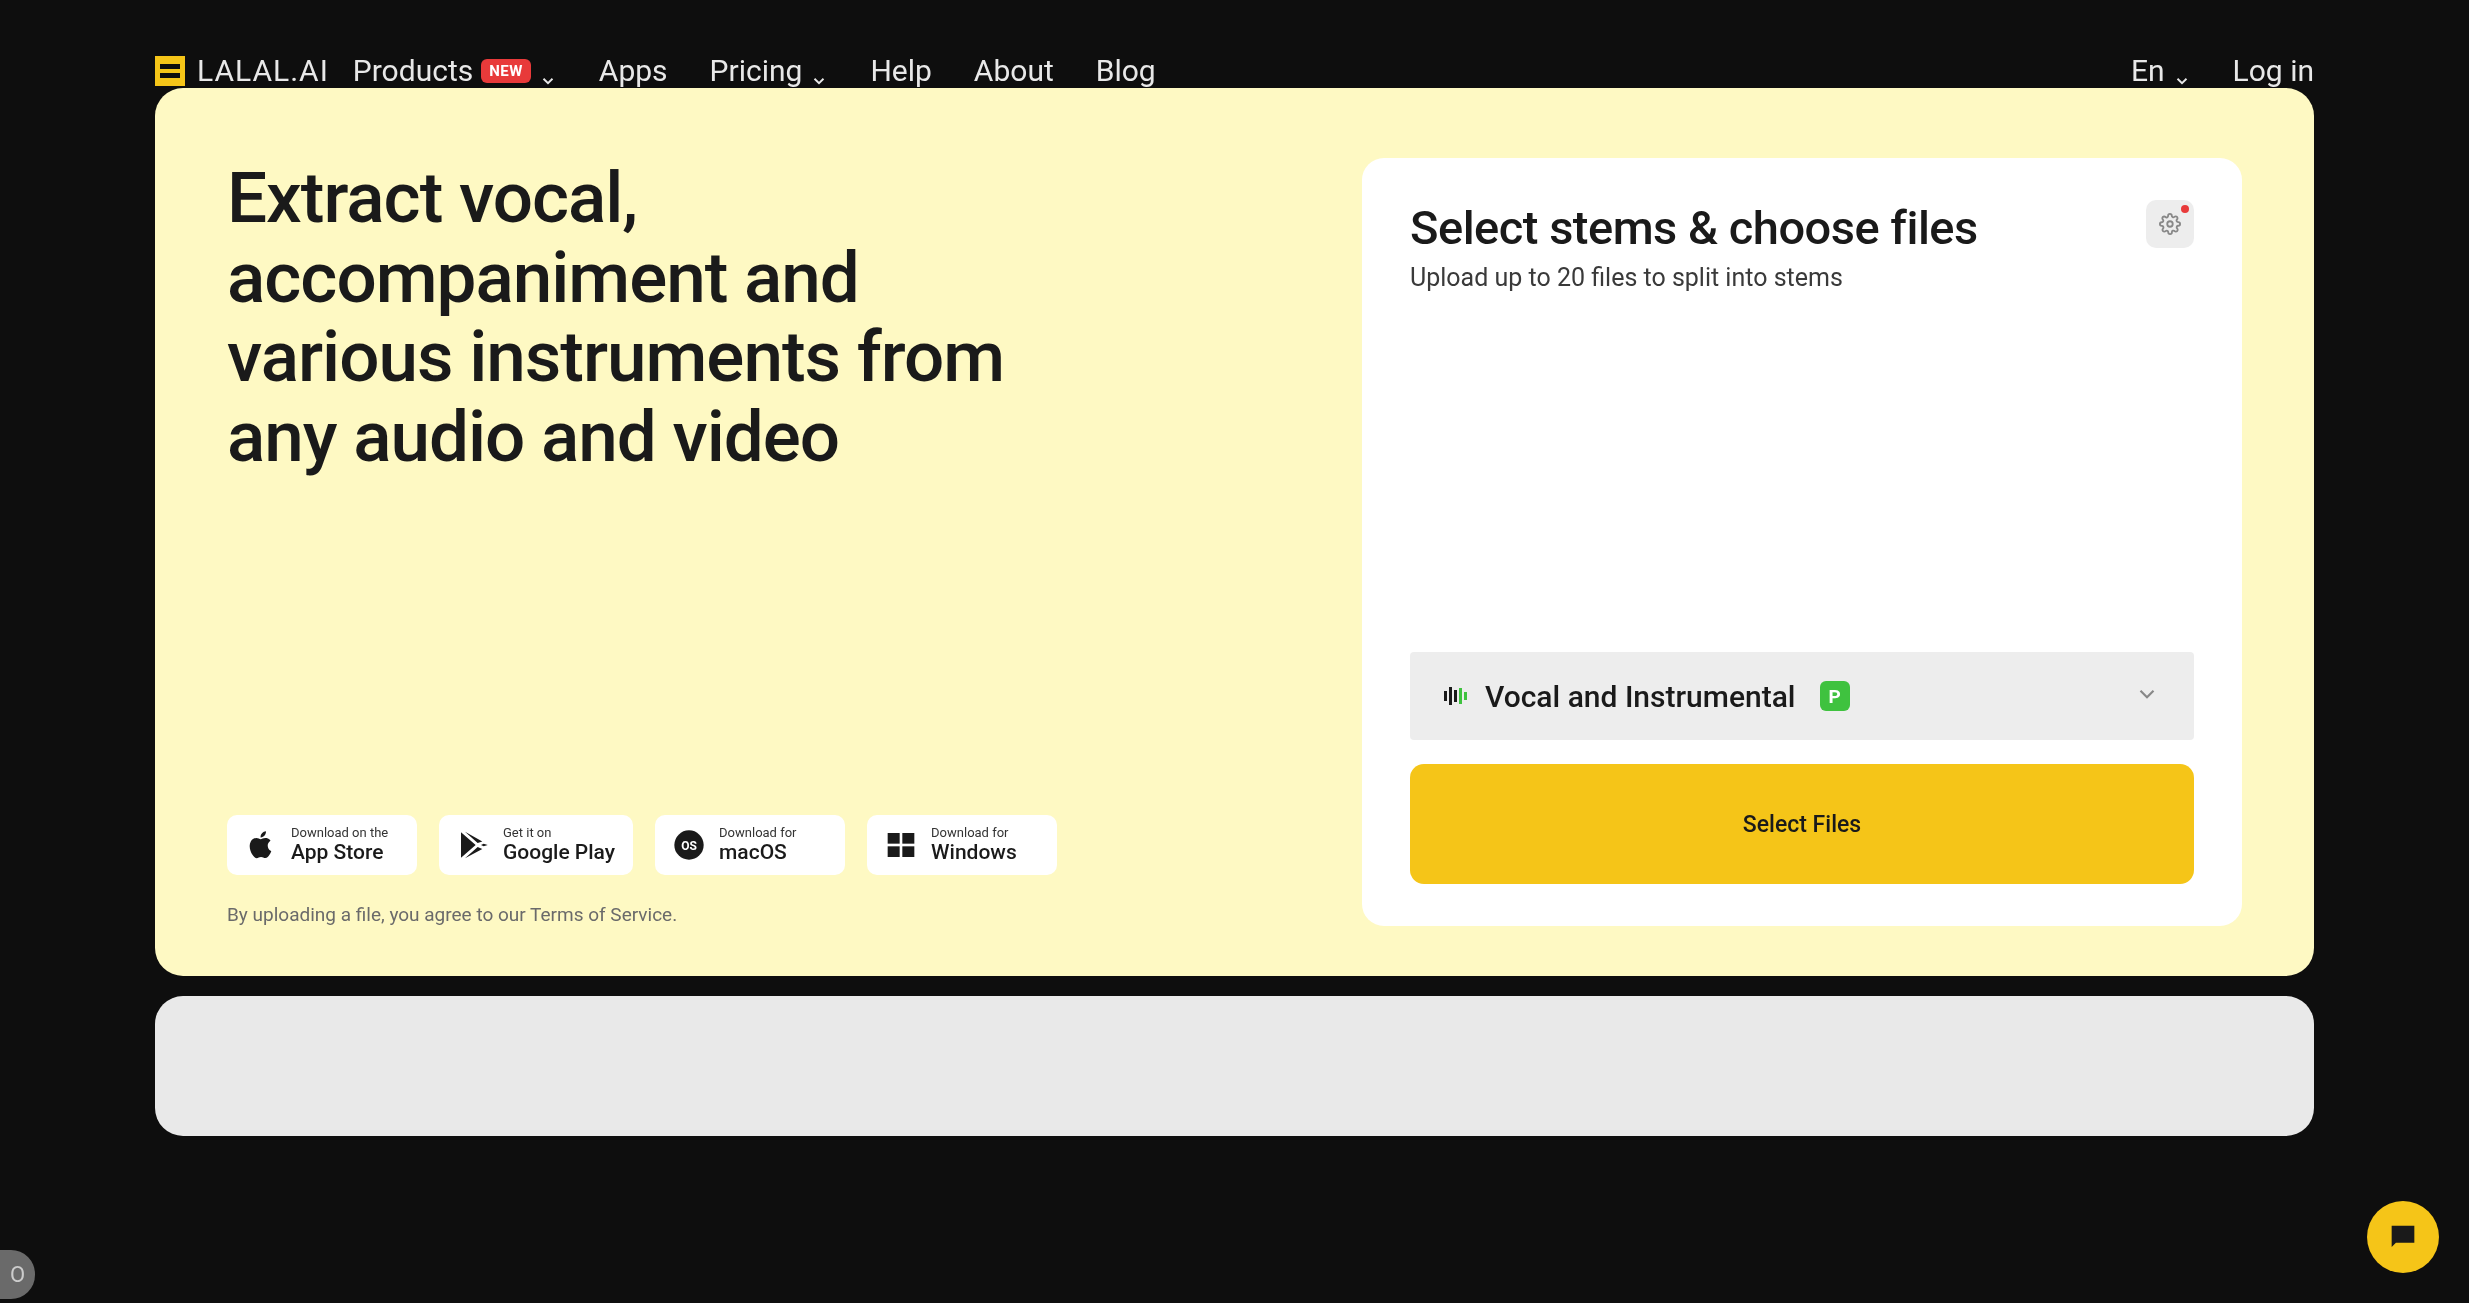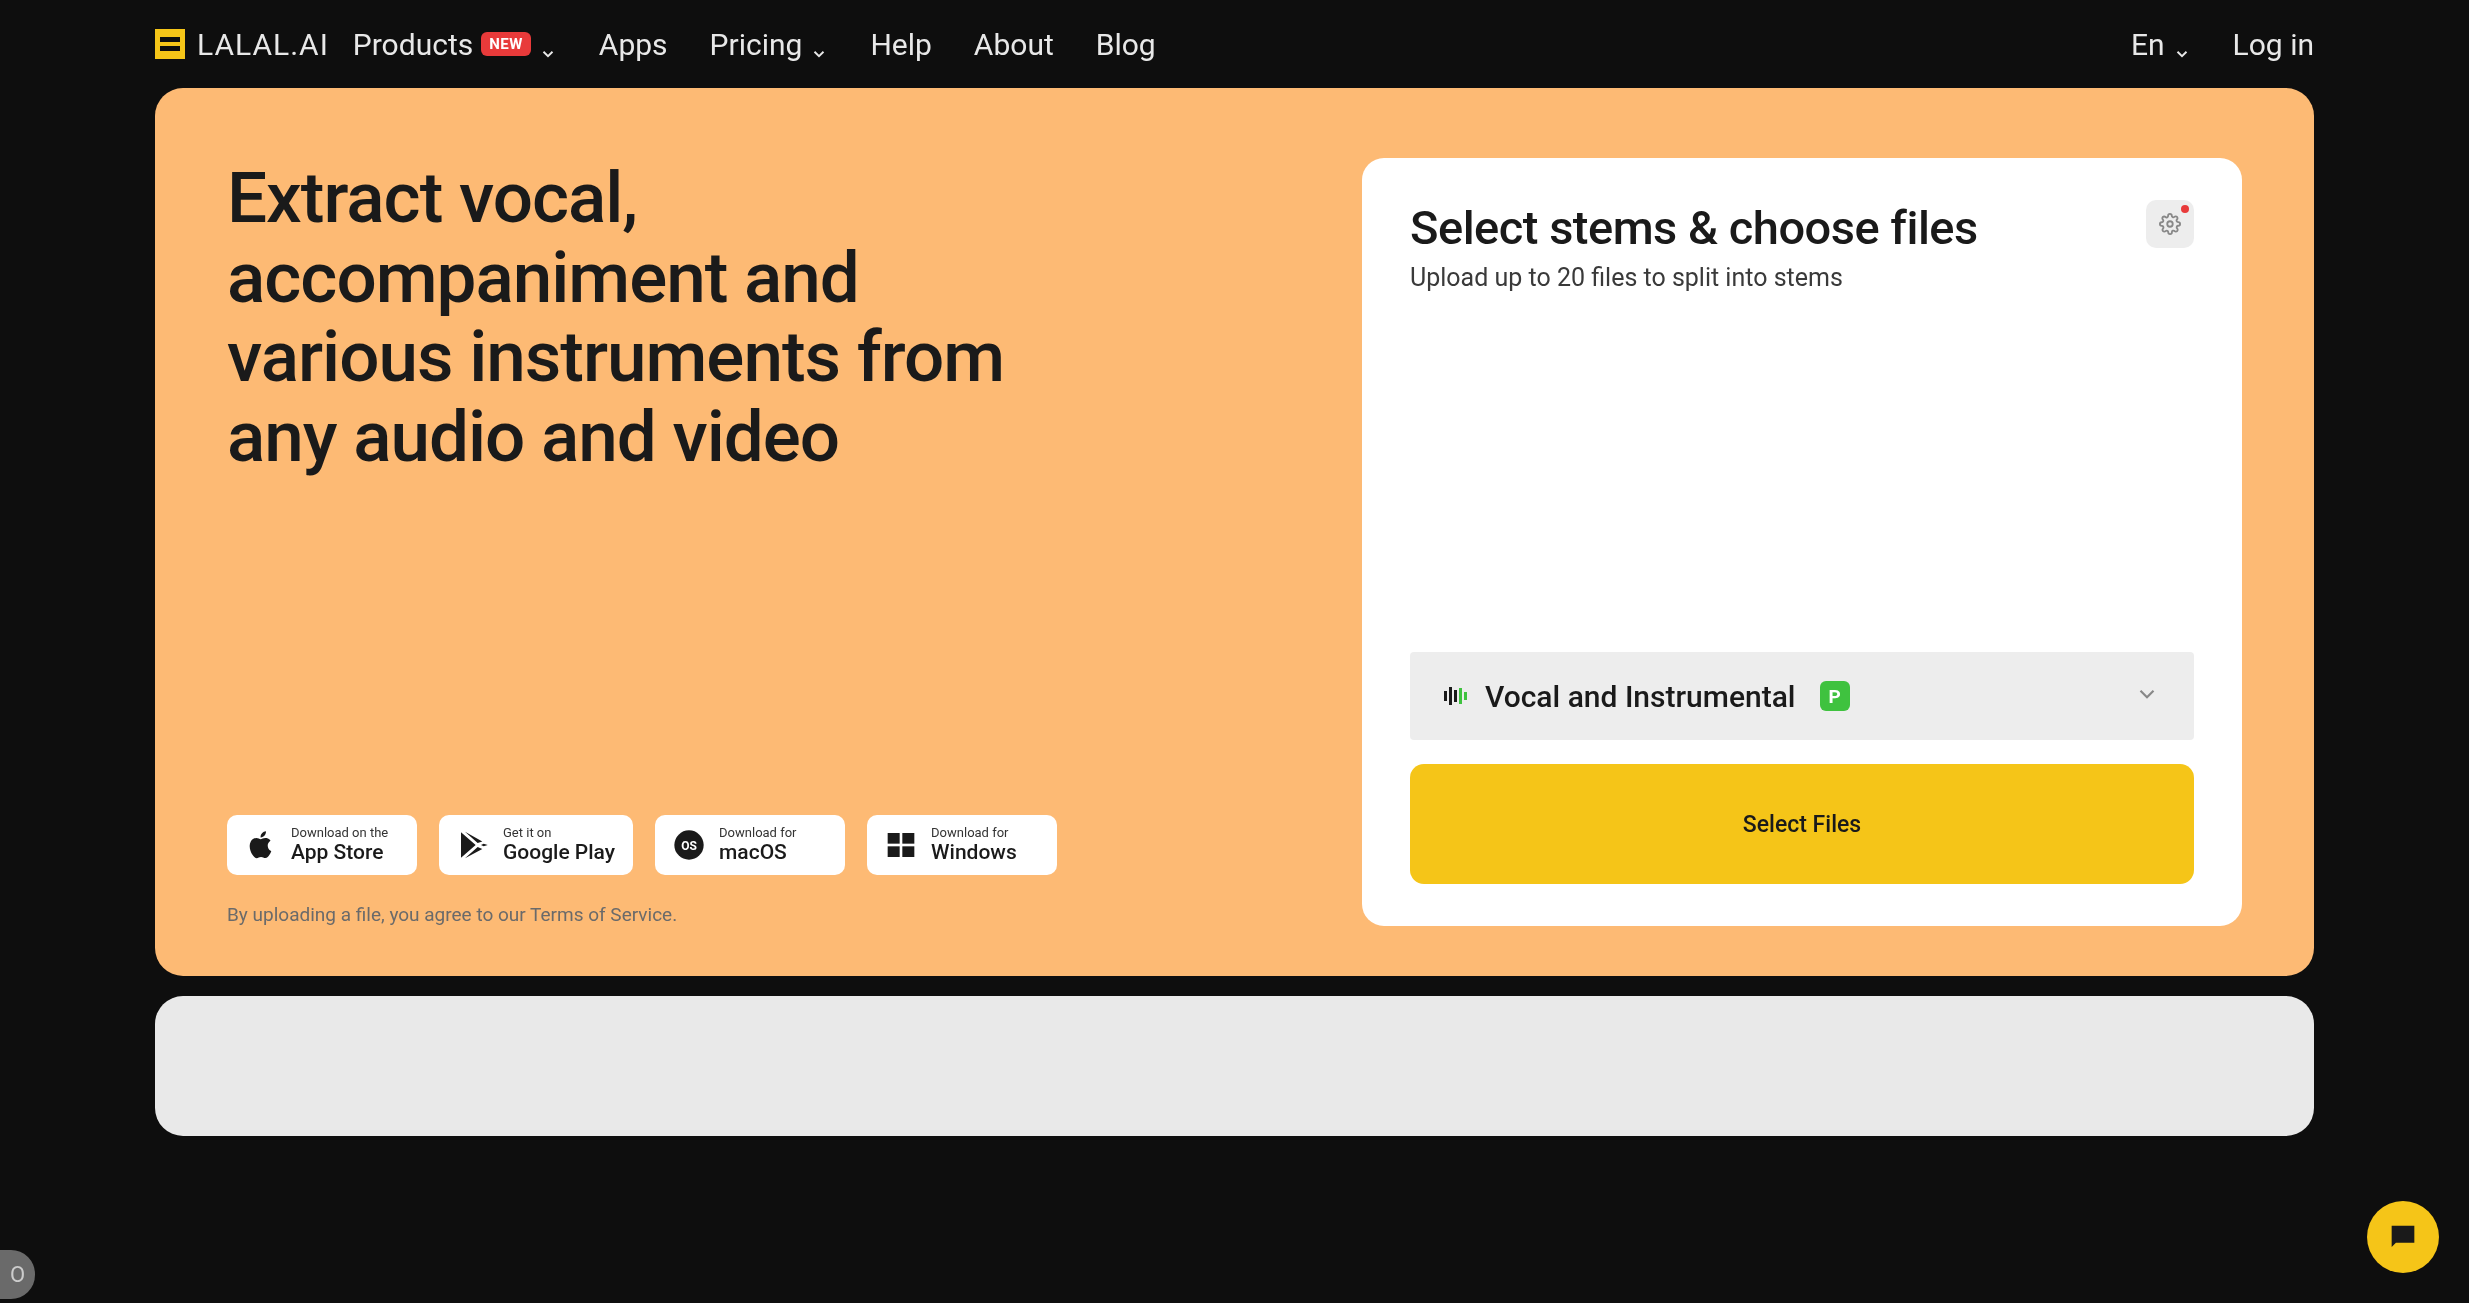--- a/index.html
+++ b/index.html
@@ -7,21 +7,21 @@
   font-family: -apple-system, BlinkMacSystemFont, "Segoe UI", Roboto, Helvetica, Arial, sans-serif;
   background: #0e0e0e;
   color: #1a1a1a;
   width: 2469px;
   height: 1303px;
   overflow: hidden;
   transform-origin: top left;
 }
 .header {
   display: flex;
-  align-items: center;
+  align-items: flex-end;
   padding: 0 155px;
   height: 88px;
   background: #0e0e0e;
 }
 .logo {
   display: flex;
   align-items: center;
   gap: 12px;
   color: #e8e8e8;
   font-size: 30px;
@@ -62,21 +62,21 @@
 }
 .chevron {
   width: 18px;
   height: 18px;
   display: inline-block;
 }
 .chevron svg { width: 100%; height: 100%; }
 .header-right { margin-left: auto; display: flex; align-items: center; gap: 42px; }
 .main-card {
   margin: 0 155px;
-  background: #fdba74;
+  background: #fef9c3;
   border-radius: 28px;
   padding: 70px 72px 50px 72px;
   display: flex;
   gap: 40px;
 }
 .left-col { flex: 1; display: flex; flex-direction: column; }
 .hero-title {
   font-size: 71px;
   font-weight: 500;
   line-height: 1.12;

